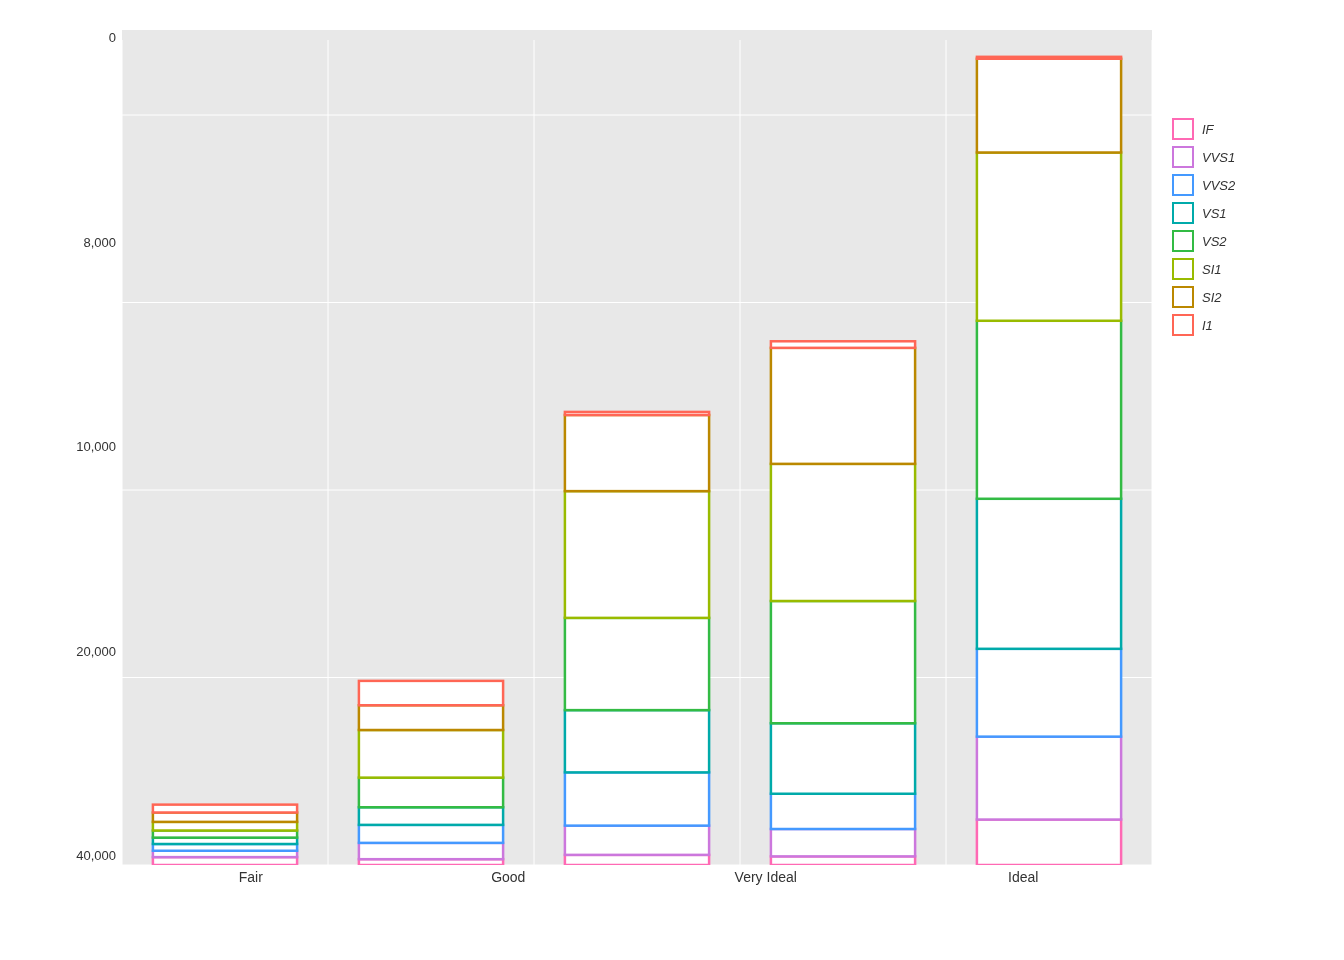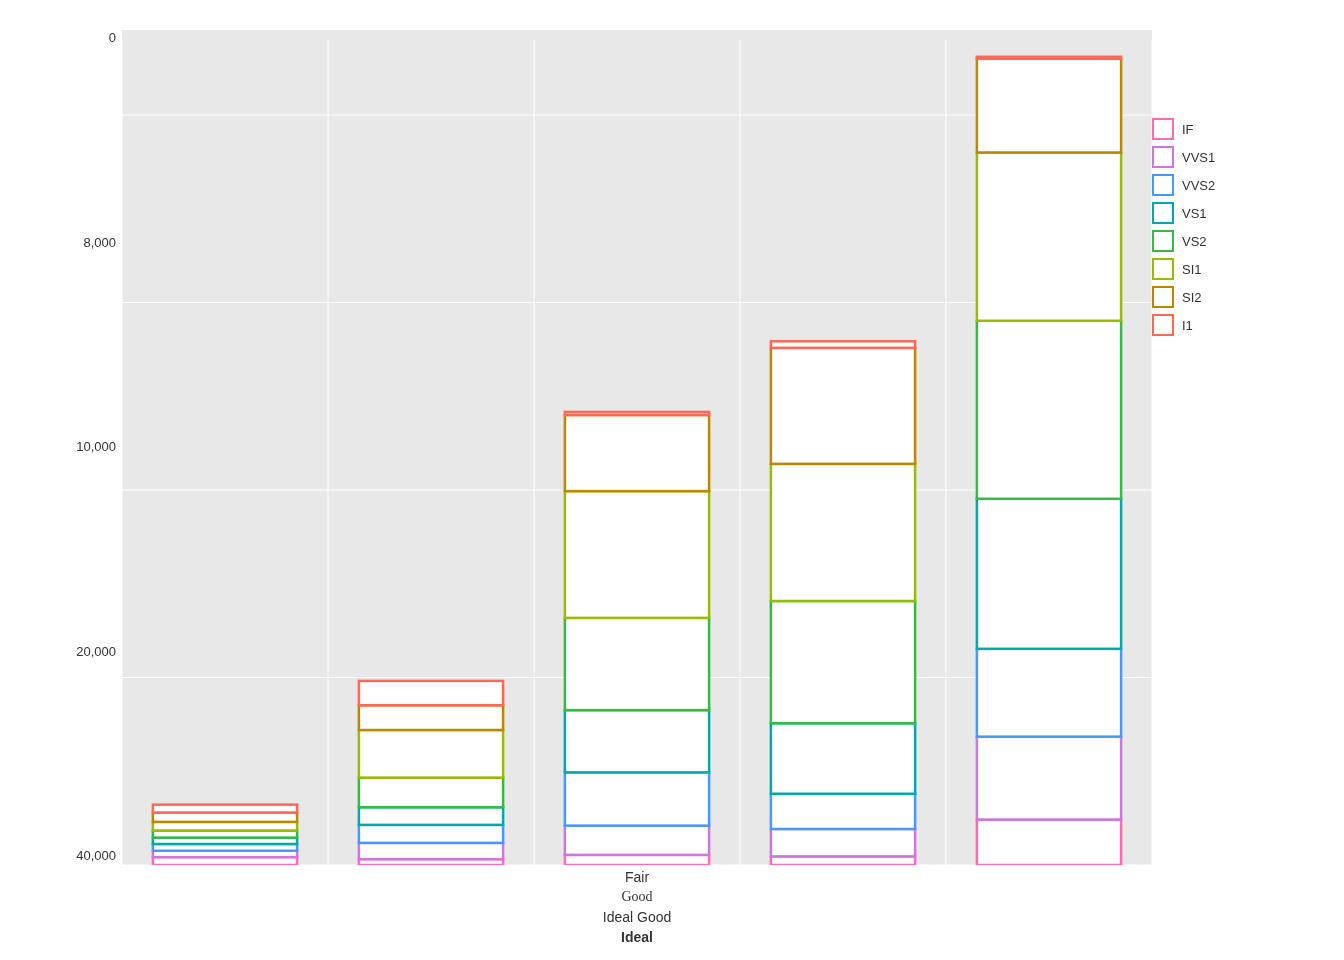--- a/index.html
+++ b/index.html
@@ -66,21 +66,21 @@
       display: flex;
       flex-direction: row;
       height: 35px;
     }
     .x-axis-spacer {
       width: 60px;
     }
     .x-labels {
       flex: 1;
       display: flex;
-      flex-direction: column;
+      flex-direction: row;
     }
     .x-label {
       font-size: 14px;
       color: #333;
       text-align: center;
       display: flex;
       align-items: flex-start;
       justify-content: center;
       padding-top: 4px;
     }
@@ -95,21 +95,23 @@
     .x-axis-title {
       flex: 1;
       font-size: 16px;
       color: #333;
       text-align: center;
     }
     .legend {
       width: 160px;
       display: flex;
       flex-direction: column;
+      padding-left: 20px;
       padding-top: 80px;
+      font-style: italic;
     }
     .legend-title {
       font-size: 16px;
       font-weight: bold;
       color: #333;
       margin-bottom: 8px;
     }
     .legend-item {
       display: flex;
       flex-direction: row;
@@ -212,23 +214,23 @@
               <rect x="854.9" y="28.75" width="144.2" height="93.75" fill="white" stroke="#bb8800" stroke-width="2.5"></rect>
               <rect x="854.9" y="26.837499999999977" width="144.2" height="1.9125000000000227" fill="white" stroke="#ff6655" stroke-width="2.5"></rect>
             </svg>
         </div>
       </div>
 
       <div class="x-axis-row">
         <div class="x-axis-spacer"></div>
         <div class="x-labels" id="x-labels-container">
         <div class="x-label" style="flex: 1 1 0%;">Fair</div>
-            <div class="x-label" style="flex: 1 1 0%; font-family: Liberation Serif, serif;">Good</div>
-            <div class="x-label" style="flex: 1 1 0%;">Ideal Good</div>
-            <div class="x-label" style="flex: 1 1 0%; font-weight: bold;">Ideal</div>
+            <div class="x-label" style="flex: 1 1 0%;">Good</div>
+            <div class="x-label" style="flex: 1 1 0%;">Very Ideal</div>
+            <div class="x-label" style="flex: 1 1 0%;">Ideal</div>
           </div>
       </div>
 
       <div class="x-axis-title-row">
         <div class="x-axis-title-spacer"></div>
         <div class="x-axis-title"></div>
       </div>
     </div>
 
     <div class="legend">

